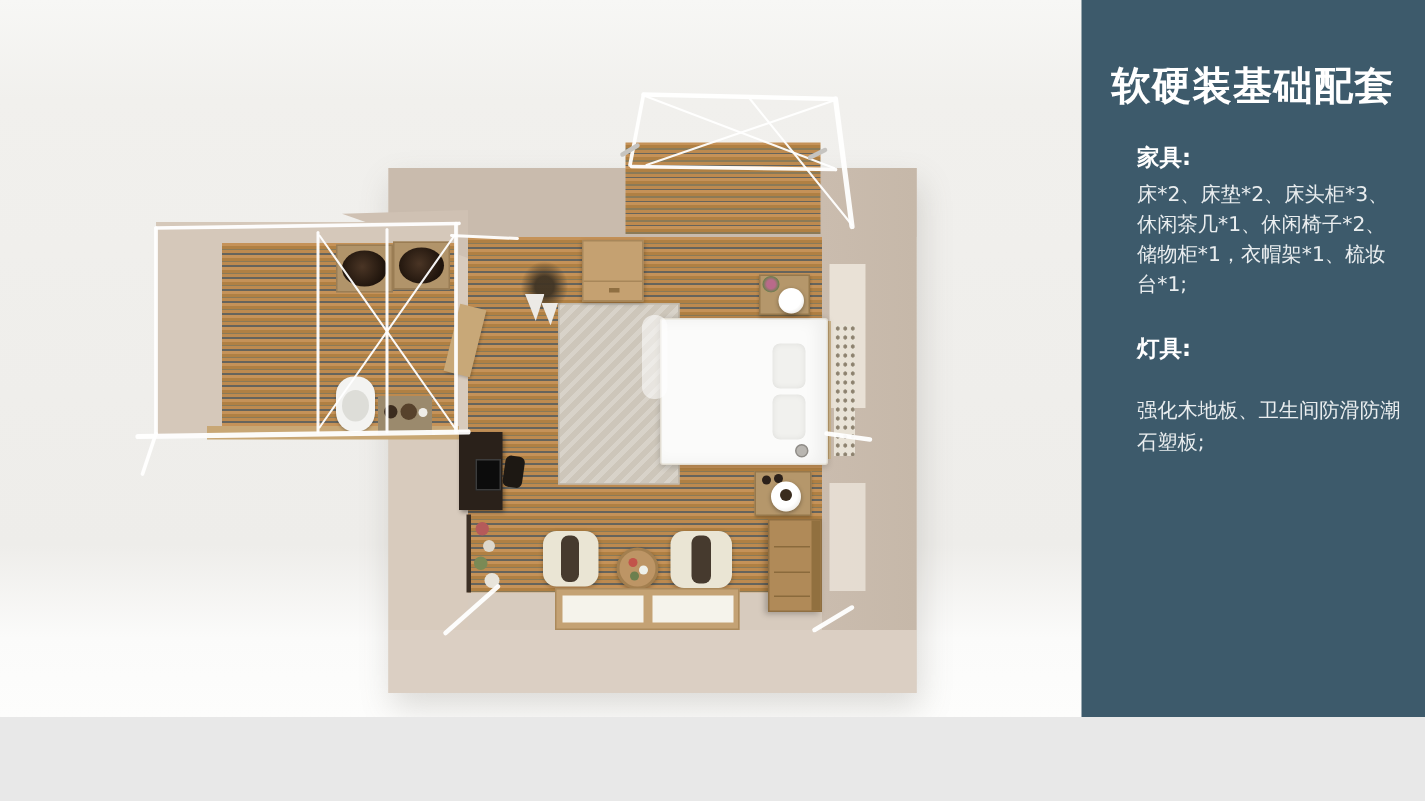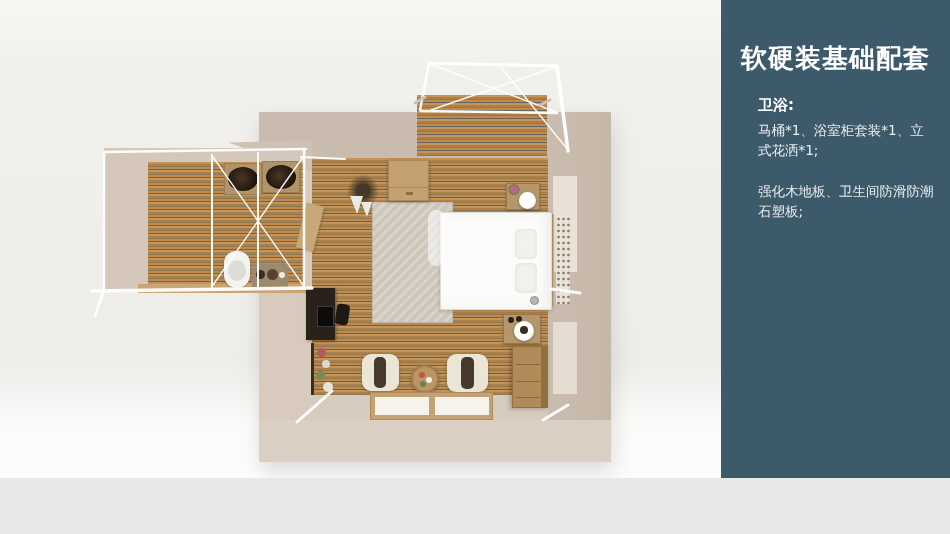--- a/index.html
+++ b/index.html
@@ -247,23 +247,24 @@
       </g>
     </svg>
   </div>
 
   <div class="sidebar">
     <div class="sb-title">软硬装基础配套</div>
 
     <div class="sb-section">
     </div>
     <div class="sb-section">
-    </div>
-    <div class="sb-section">
-      <p class="sb-h">卫浴:</p>
-      <p class="sb-b">马桶*1、浴室柜套装*1、立式花洒*1;</p>
+      <p class="sb-h">家具:</p>
+      <p class="sb-b">床*2、床垫*2、床头柜*3、休闲茶几*1、休闲椅子*2、储物柜*1，衣帽架*1、梳妆台*1;</p>
+    </div>
+    <div class="sb-section">
+      <p class="sb-h">灯具:</p>
     </div>
     <div class="sb-section">
       <p class="sb-b">强化木地板、卫生间防滑防潮石塑板;</p>
     </div>
   </div>
 
 </div>
 
 </body></html>

